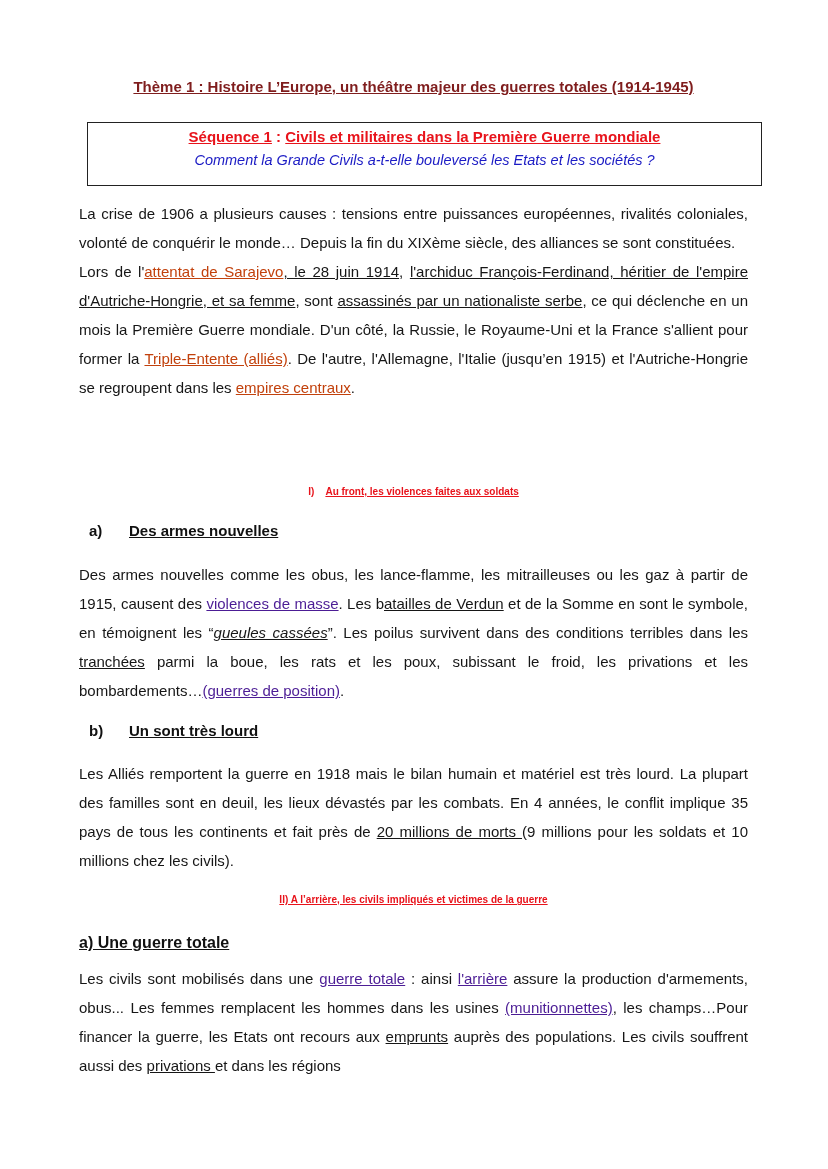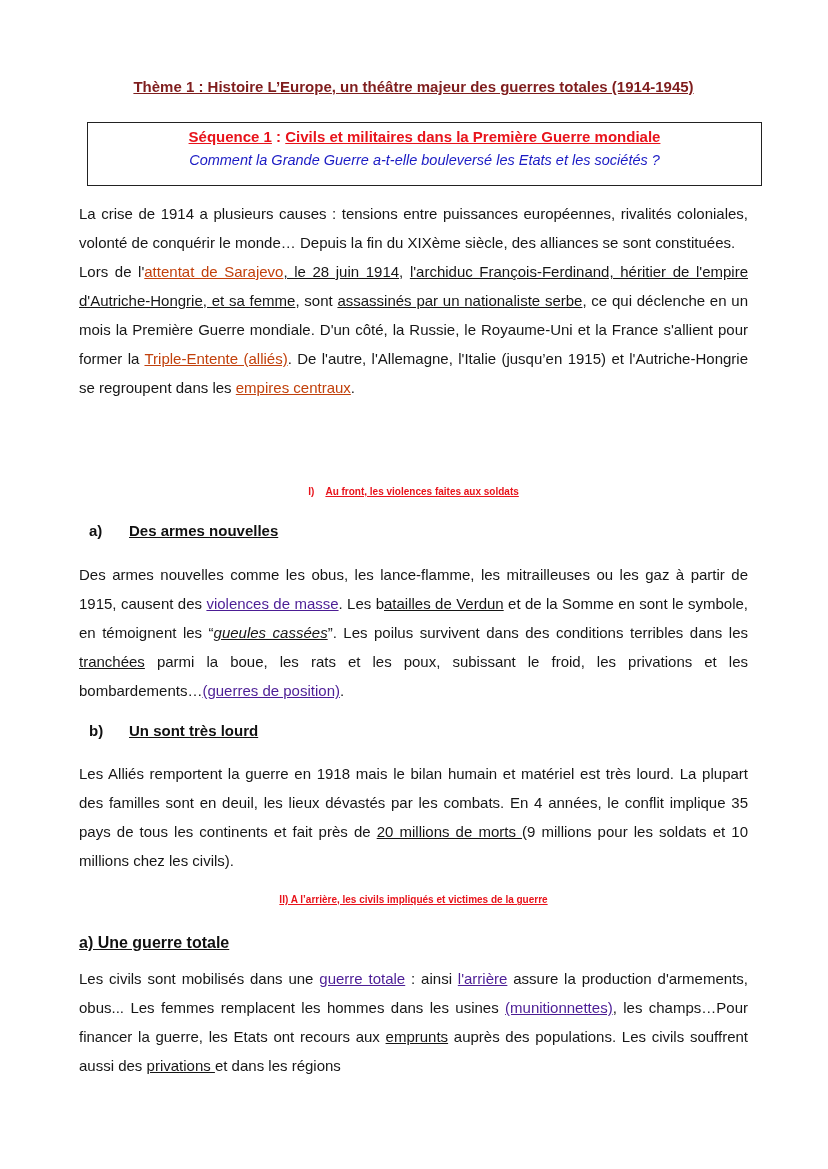--- a/index.html
+++ b/index.html
@@ -41,25 +41,25 @@
 </style>
 </head>
 <body>
 
 <div class="page">
 
   <div class="title">Thème 1 : Histoire L’Europe, un théâtre majeur des guerres totales (1914-1945)</div>
 
   <div class="seq-box">
     <div class="seq-line1"><span class="u">Séquence 1</span><span> : </span><span class="u">Civils et militaires dans la Première Guerre mondiale</span></div>
-    <div class="seq-line2">Comment la Grande Guerre a-t-elle bouleversé les Etats et les sociétés ?</div>
+    <div class="seq-line2">Comment la Grande Civils a-t-elle bouleversé les Etats et les sociétés ?</div>
   </div>
 
   <div class="para" style="top:199px;">
-    <p>La crise de 1914 a plusieurs causes : tensions entre puissances européennes, rivalités coloniales, volonté de conquérir le monde… Depuis la fin du XIXème siècle, des alliances se sont constituées.</p>
+    <p>La crise de 1906 a plusieurs causes : tensions entre puissances européennes, rivalités coloniales, volonté de conquérir le monde… Depuis la fin du XIXème siècle, des alliances se sont constituées.</p>
     <p><span>Lors de l'</span><span class="red">attentat de Sarajevo</span><span class="u">, le 28 juin 1914</span><span>, </span><span class="u">l'archiduc François-Ferdinand, héritier de l'empire d'Autriche-Hongrie, et sa femme</span><span>, sont </span><span class="u">assassinés par un nationaliste serbe</span><span>, ce qui déclenche en un mois la Première Guerre mondiale. D'un côté, la Russie, le Royaume-Uni et la France s'allient pour former la </span><span class="red">Triple-Entente (alliés)</span><span>. De l'autre, l'Allemagne, l'Italie (jusqu’en 1915) et l'Autriche-Hongrie se regroupent dans les </span><span class="red">empires centraux</span><span>.</span></p>
   </div>
 
   <div class="h1" style="top:486px;"><span>I)</span>&nbsp;&nbsp;&nbsp;&nbsp;<span class="u">Au front, les violences faites aux soldats</span></div>
 
   <div class="h2" style="top:522px;"><span class="lbl">a)</span><span class="t">Des armes nouvelles</span></div>
 
   <div class="para" style="top:560px;">
     <p><span>Des armes nouvelles comme les obus, les lance-flamme, les mitrailleuses ou les gaz à partir de 1915, causent des </span><span class="blue">violences de masse</span><span>. Les b</span><span class="u">atailles de Verdun</span><span> et de la Somme en sont le symbole, en témoignent les “</span><span class="u" style="font-style:italic;">gueules cassées</span><span>”. Les poilus survivent dans des conditions terribles dans les </span><span class="u">tranchées</span><span> parmi la boue, les rats et les poux, subissant le froid, les privations et les bombardements…</span><span class="blue">(guerres de position)</span><span>.</span></p>
   </div>

